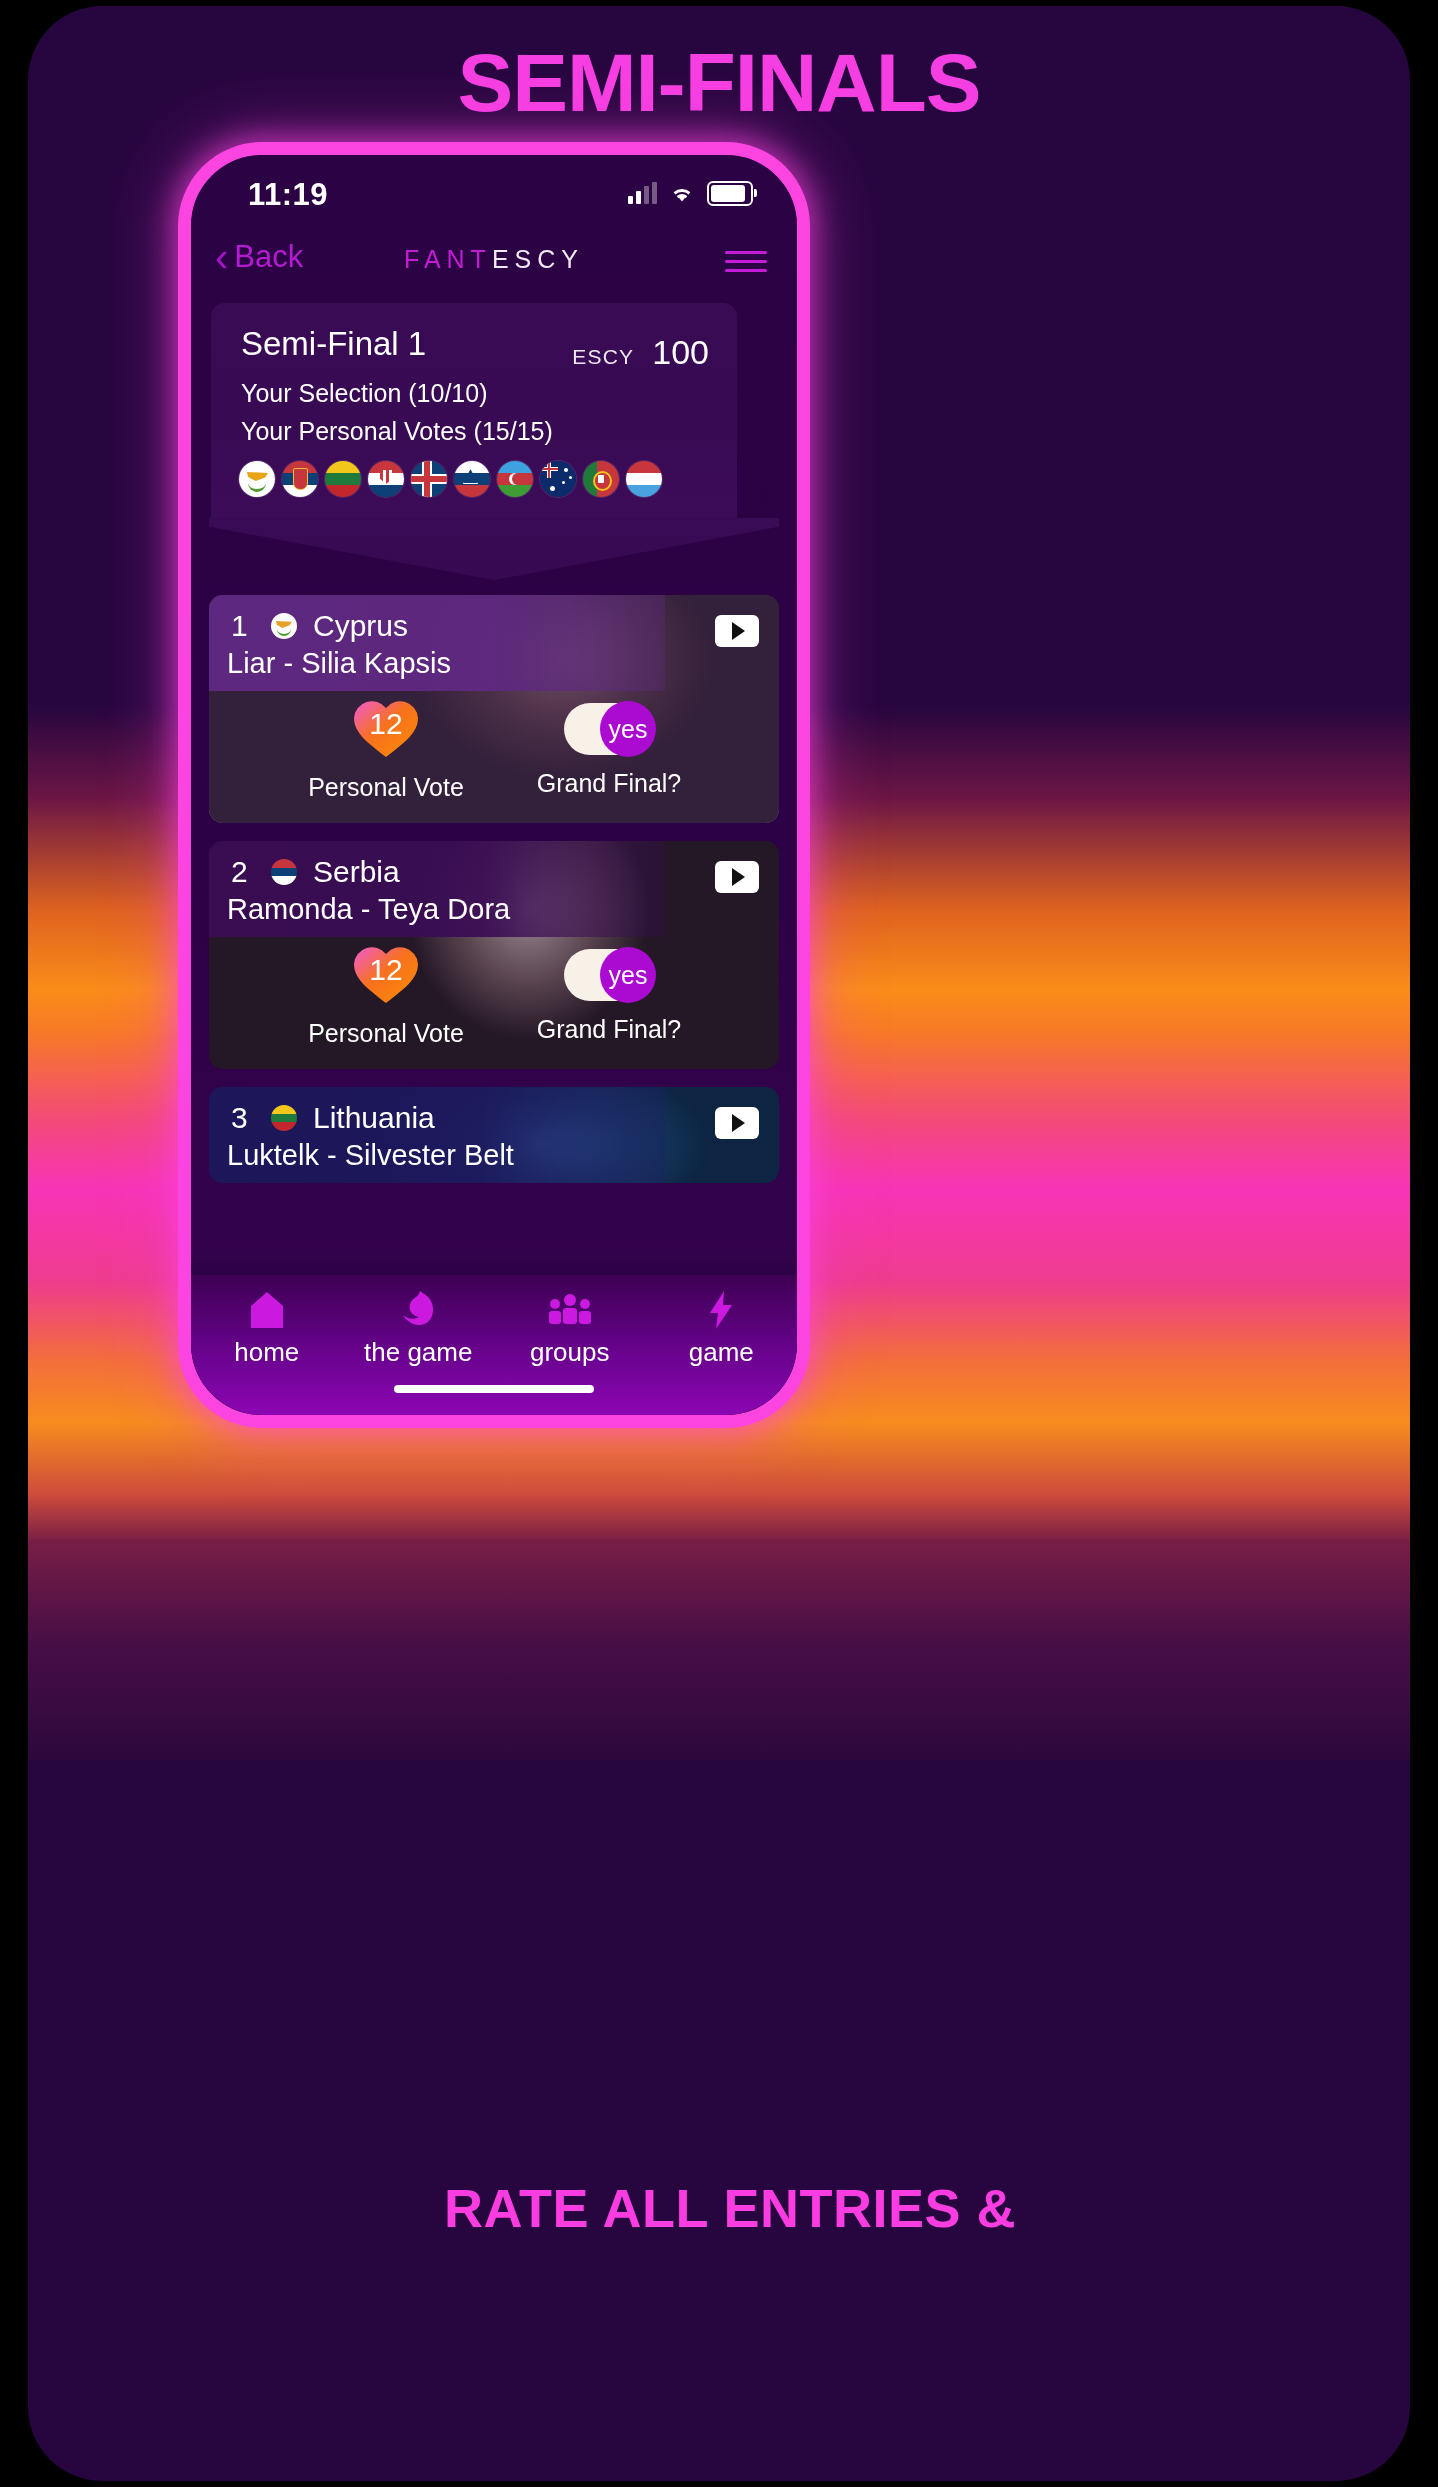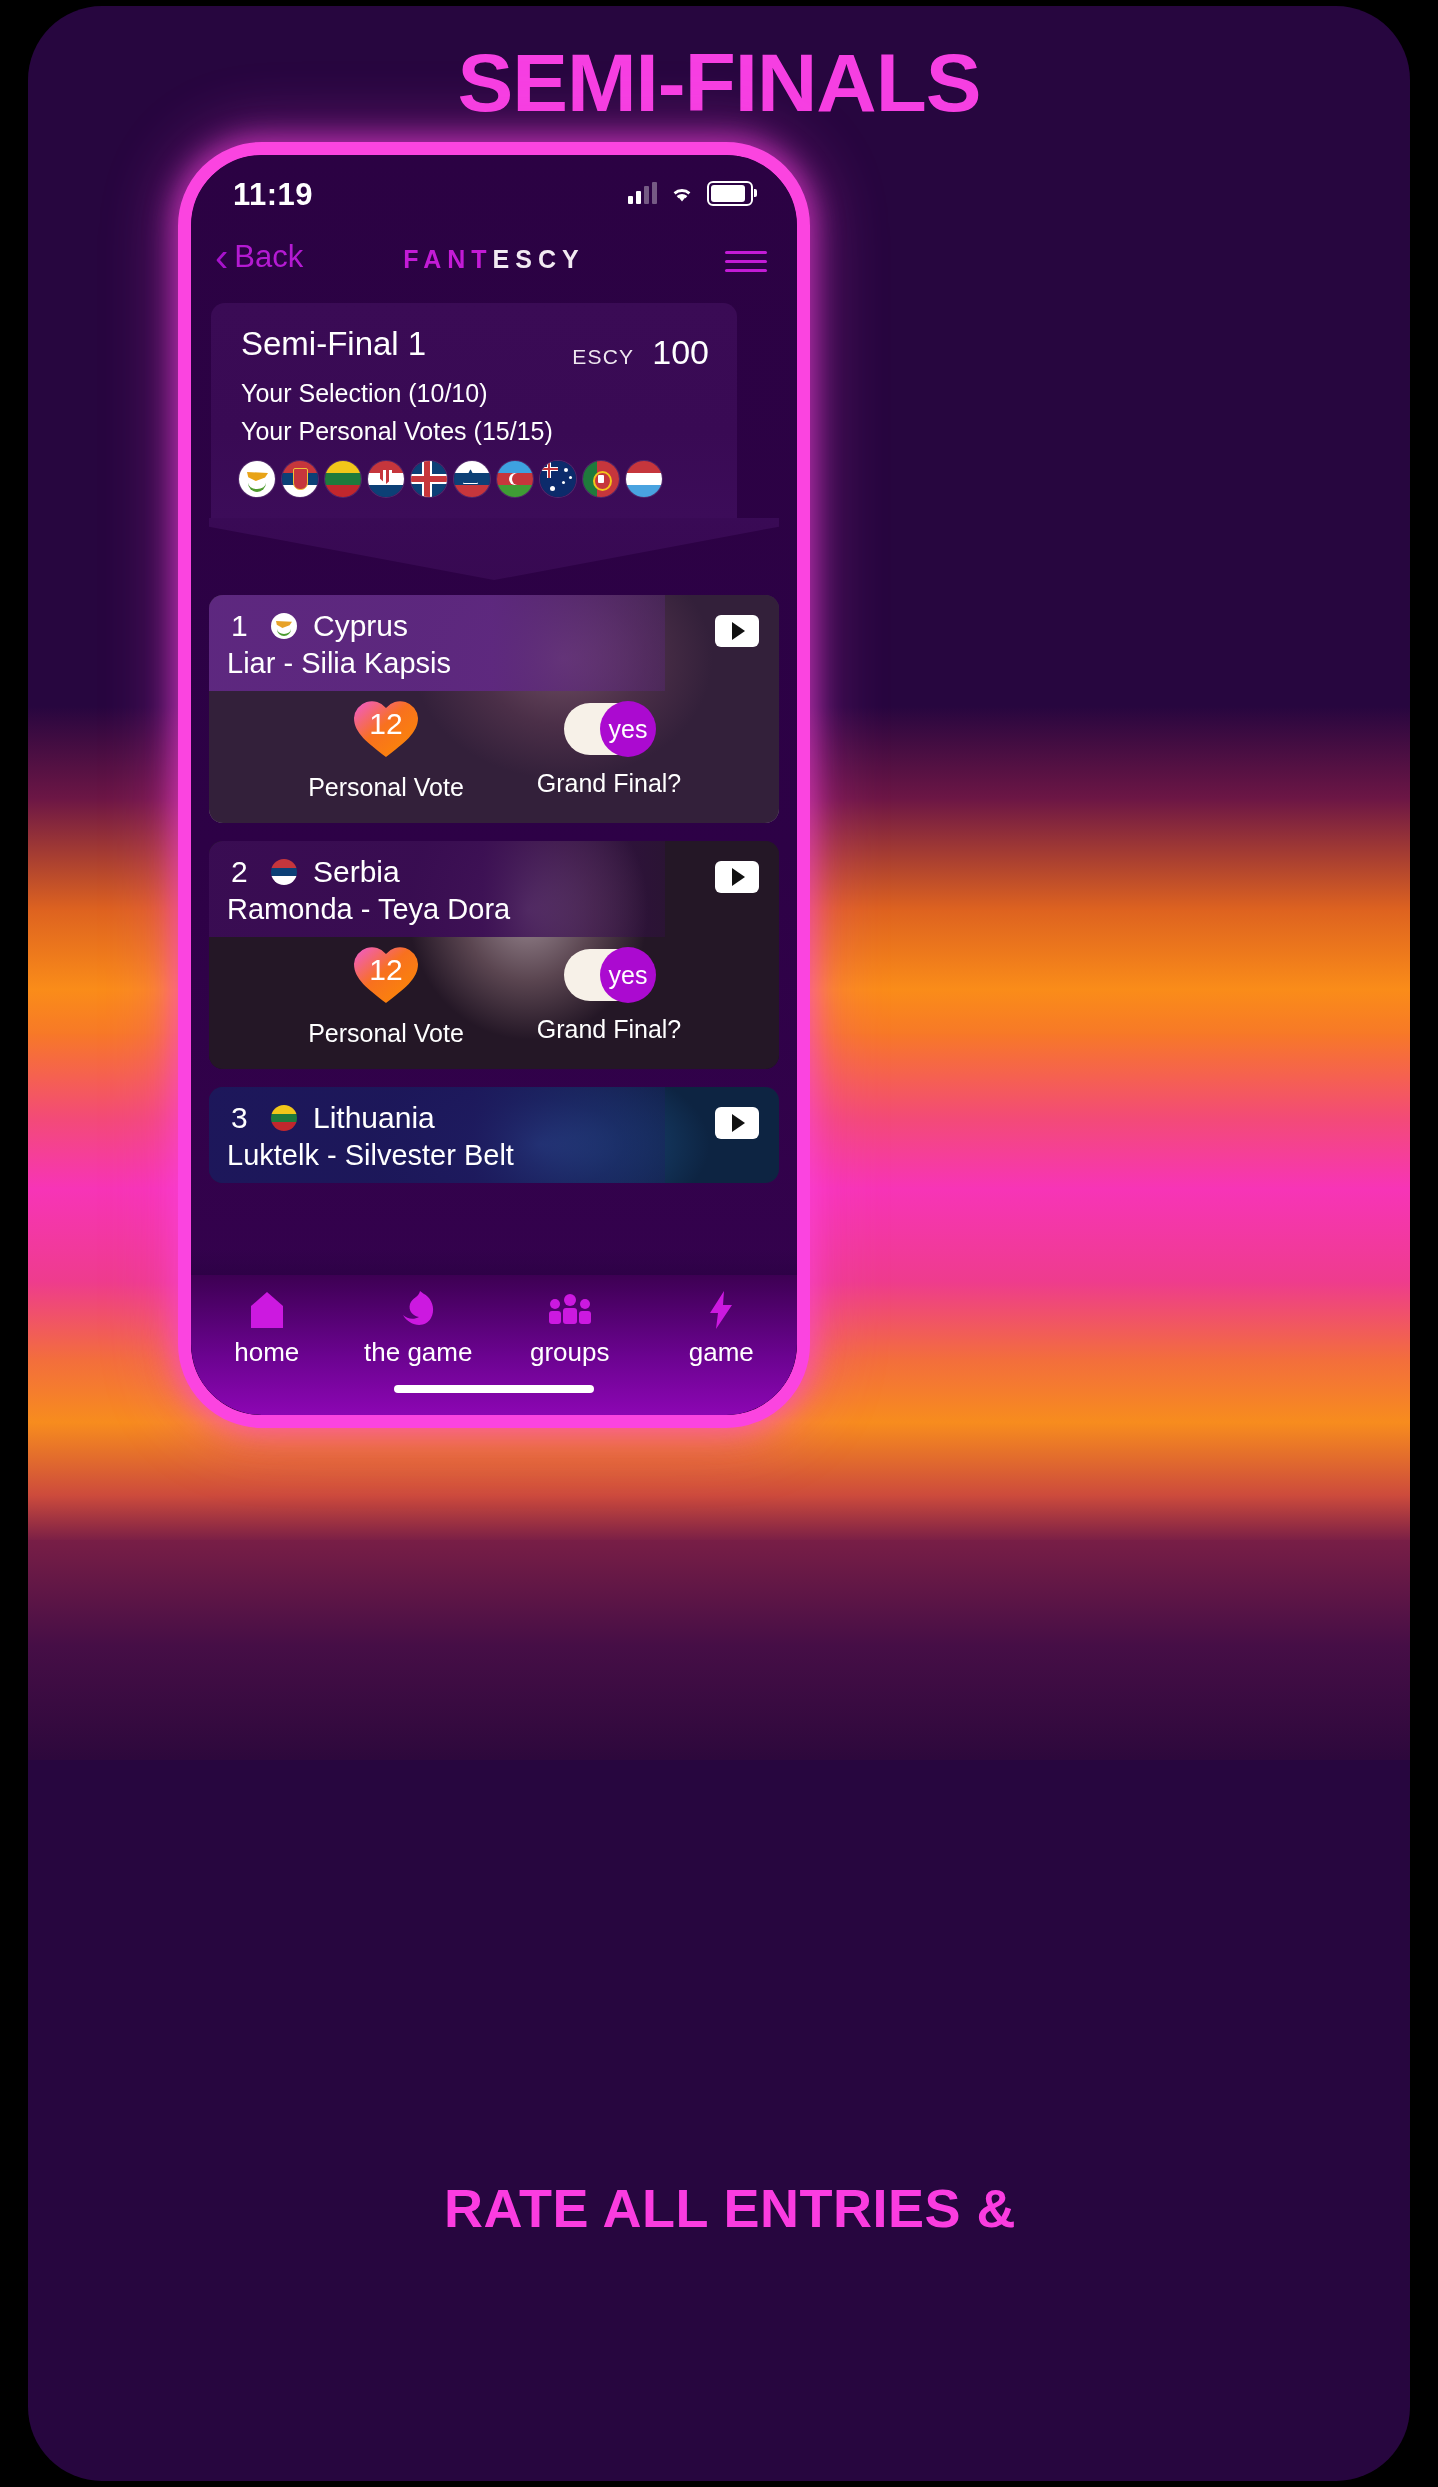--- a/index.html
+++ b/index.html
@@ -35,39 +35,39 @@
     position:absolute;left:150px;top:136px;width:606px;height:1260px;
     border:13px solid #fb44e0;border-radius:84px;
     box-shadow:0 0 26px 6px rgba(251,68,224,.55),0 0 60px 18px rgba(251,68,224,.28);
     background:#2a0140;overflow:hidden;
   }
   #screen{position:absolute;inset:0;border-radius:71px;overflow:hidden;
     background:linear-gradient(180deg,#2b0243 0%,#2d0146 55%,#36024f 100%);}
 
   
   #statusbar{position:absolute;top:0;left:0;width:100%;height:72px;display:flex;align-items:center;}
-  #clock{position:absolute;left:42px;top:22px;color:#fff;font-size:31px;font-weight:600;letter-spacing:.5px;}
+  #clock{position:absolute;left:57px;top:22px;color:#fff;font-size:31px;font-weight:600;letter-spacing:.5px;}
   #status-right{position:absolute;right:44px;top:26px;display:flex;align-items:center;gap:12px;}
   .bars{display:flex;align-items:flex-end;gap:3px;height:20px;}
   .bars i{display:block;width:5px;background:#fff;border-radius:1px;}
   .bars i:nth-child(1){height:8px;}
   .bars i:nth-child(2){height:13px;}
   .bars i:nth-child(3){height:18px;opacity:.35;}
   .bars i:nth-child(4){height:22px;opacity:.35;}
   .batt{width:42px;height:21px;border:2px solid #fff;border-radius:6px;position:relative;}
   .batt::after{content:"";position:absolute;right:-6px;top:6px;width:3px;height:8px;background:#fff;border-radius:0 2px 2px 0;}
   .batt i{position:absolute;left:2px;top:2px;bottom:2px;width:34px;background:#fff;border-radius:3px;display:block;}
 
   
   #navbar{position:absolute;top:72px;left:0;width:100%;height:68px;}
   #back-btn{position:absolute;left:24px;top:10px;display:flex;align-items:center;gap:6px;color:#b715d6;}
   #back-chevron{font-size:40px;line-height:40px;font-weight:300;color:#a712cc;}
   #back-label{font-size:31px;color:#b41ad2;}
   #brand{position:absolute;left:50%;transform:translateX(-50%);top:18px;
-    font-size:25px;font-weight:700;letter-spacing:6px;}
+    font-size:25px;font-weight:400;letter-spacing:6px;}
   #brand .p{color:#c31bd6;}
   #brand .w{color:#f2eaf2;}
   #menu-btn{position:absolute;right:30px;top:18px;width:42px;}
   #menu-btn span{display:block;height:3px;background:#c31bd6;border-radius:2px;margin:6px 0;}
 
   
   #summary{
     position:absolute;top:148px;left:20px;width:526px;height:215px;
     background:linear-gradient(180deg,#3a0b55 0%,#390a54 60%,#3c0c59 100%);
     border-radius:14px 14px 0 0;

